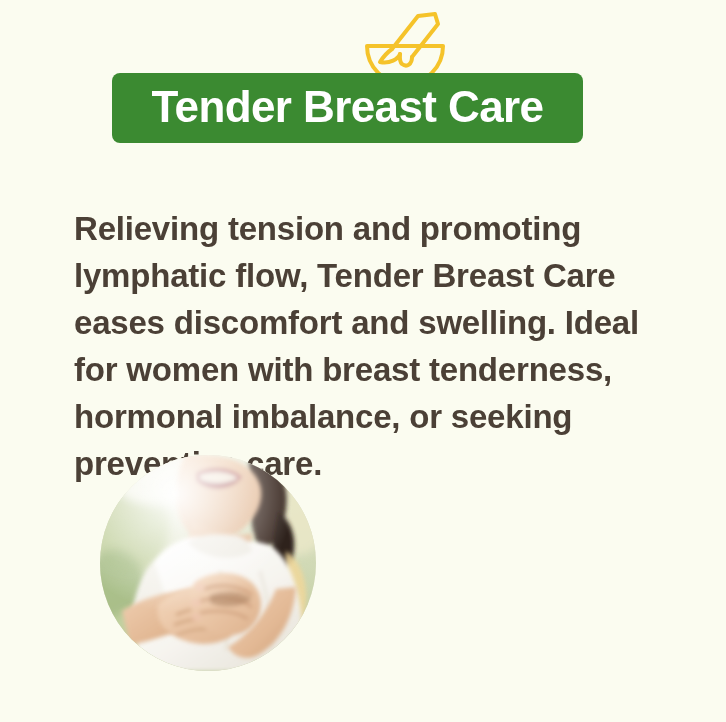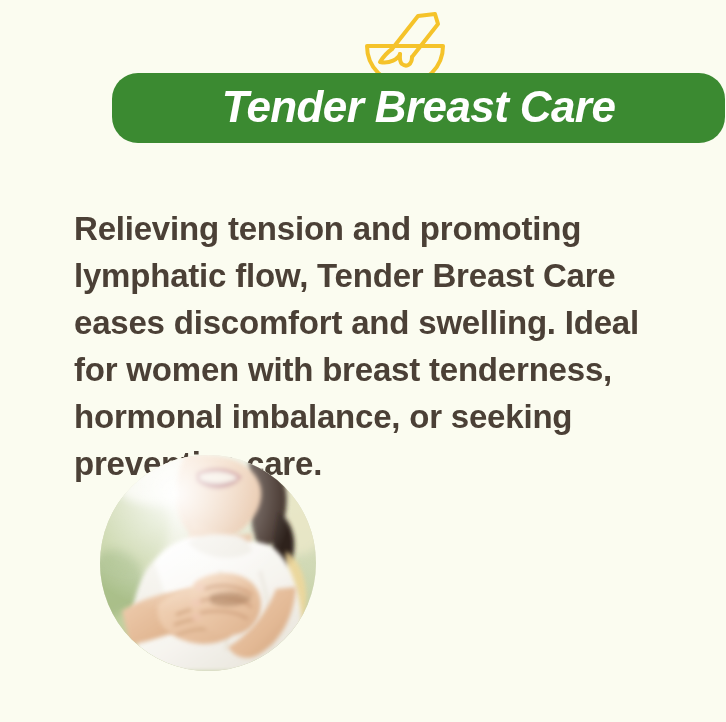--- a/index.html
+++ b/index.html
@@ -34,29 +34,28 @@
     display: block;
     width: 110px;
     height: 84px;
   }
 
   
   .title-pill {
     position: absolute;
     left: 112px;
     top: 73px;
-    width: 613px;
+    width: 471px;
     height: 70px;
     background: #3b8a31;
-    border-radius: 26px;
+    border-radius: 8px;
     display: flex;
     align-items: center;
     justify-content: center;
     box-sizing: border-box;
-    font-style: italic;
   }
   .title-text {
     color: #ffffff;
     font-family: "Liberation Sans", sans-serif;
     font-size: 44px;
     font-weight: bold;
     letter-spacing: -0.6px;
     line-height: 1;
     white-space: nowrap;
     padding-bottom: 3px;

